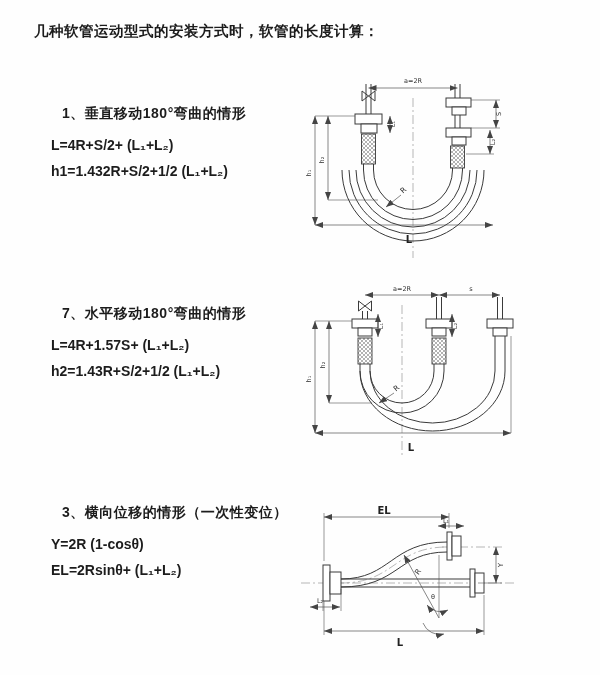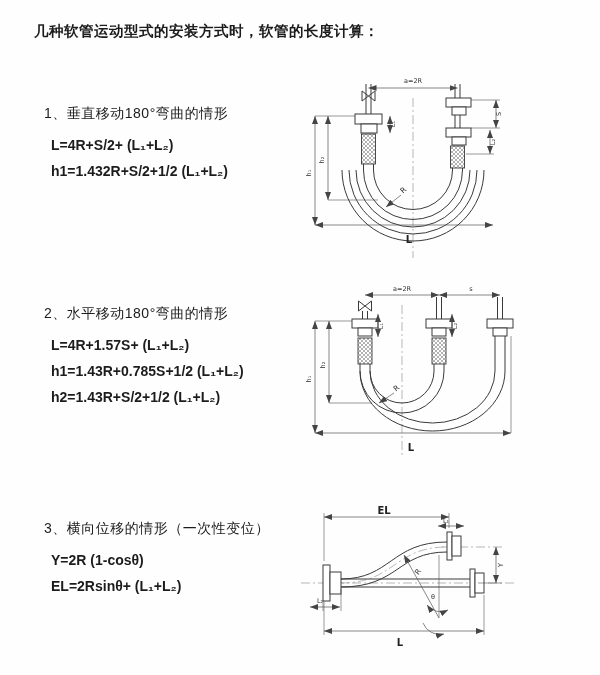--- a/index.html
+++ b/index.html
@@ -3,21 +3,21 @@
 <meta charset="utf-8">
 <style>
   html,body{margin:0;padding:0;background:#fff;}
   .page{
     position:relative;width:600px;height:675px;background:#fefefe;
     font-family:"Liberation Sans","DejaVu Sans",sans-serif;color:#1c1c1c;
     overflow:hidden;border-bottom:1px solid #ddd;
   }
   .title{position:absolute;left:34px;top:22px;font-size:14.5px;font-weight:bold;letter-spacing:.5px;}
   .sec{position:absolute;left:44px;width:272px;}
-  .sec .heading{font-size:14px;font-weight:normal;margin:0 0 9px 0;letter-spacing:.5px;}
+  .sec .heading{font-size:14px;font-weight:bold;margin:0 0 9px 18px;letter-spacing:.5px;}
   .formula{font-size:14px;font-weight:bold;line-height:26px;margin-left:7px;white-space:nowrap;}
   .diag{position:absolute;}
   .draw{stroke:#3a3a3a;stroke-width:1;fill:none;}
   .thin{stroke:#555;stroke-width:.6;fill:none;}
   .dim{stroke:#555;stroke-width:.7;fill:none;}
   .cl{stroke:#888;stroke-width:.6;fill:none;stroke-dasharray:9 3 2 3;}
   .wf{fill:#fff;stroke:#3a3a3a;stroke-width:1;}
   .braid{fill:url(#hatch);stroke:#3a3a3a;stroke-width:.9;}
   .dlab{font-family:"DejaVu Sans",sans-serif;font-size:6.5px;fill:#333;}
   .dbig{font-family:"DejaVu Sans",sans-serif;font-size:10px;font-weight:bold;fill:#222;}
@@ -29,27 +29,26 @@
 
   <div class="title">几种软管运动型式的安装方式时，软管的长度计算：</div>
 
   <div class="sec" style="top:105px">
     <div class="heading">1、垂直移动180°弯曲的情形</div>
     <div class="formula">L=4R+S/2+ (L₁+L₂)</div>
     <div class="formula">h1=1.432R+S/2+1/2 (L₁+L₂)</div>
   </div>
 
   <div class="sec" style="top:305px">
-    <div class="heading">2、水平移动180°弯曲的情形</div>
+    <div class="heading">7、水平移动180°弯曲的情形</div>
     <div class="formula">L=4R+1.57S+ (L₁+L₂)</div>
-    <div class="formula">h1=1.43R+0.785S+1/2 (L₁+L₂)</div>
     <div class="formula">h2=1.43R+S/2+1/2 (L₁+L₂)</div>
   </div>
 
-  <div class="sec" style="top:520px">
+  <div class="sec" style="top:504px">
     <div class="heading">3、横向位移的情形（一次性变位）</div>
     <div class="formula">Y=2R (1-cosθ)</div>
     <div class="formula">EL=2Rsinθ+ (L₁+L₂)</div>
   </div>
 
   <svg class="diag" style="left:306px;top:70px" width="290" height="195" viewBox="0 0 290 195">
     <defs>
       <marker id="arr" markerWidth="9" markerHeight="6" refX="8" refY="3" orient="auto-start-reverse" markerUnits="userSpaceOnUse">
         <path d="M0,0L8,3L0,6Z" fill="#444"></path>
       </marker>

